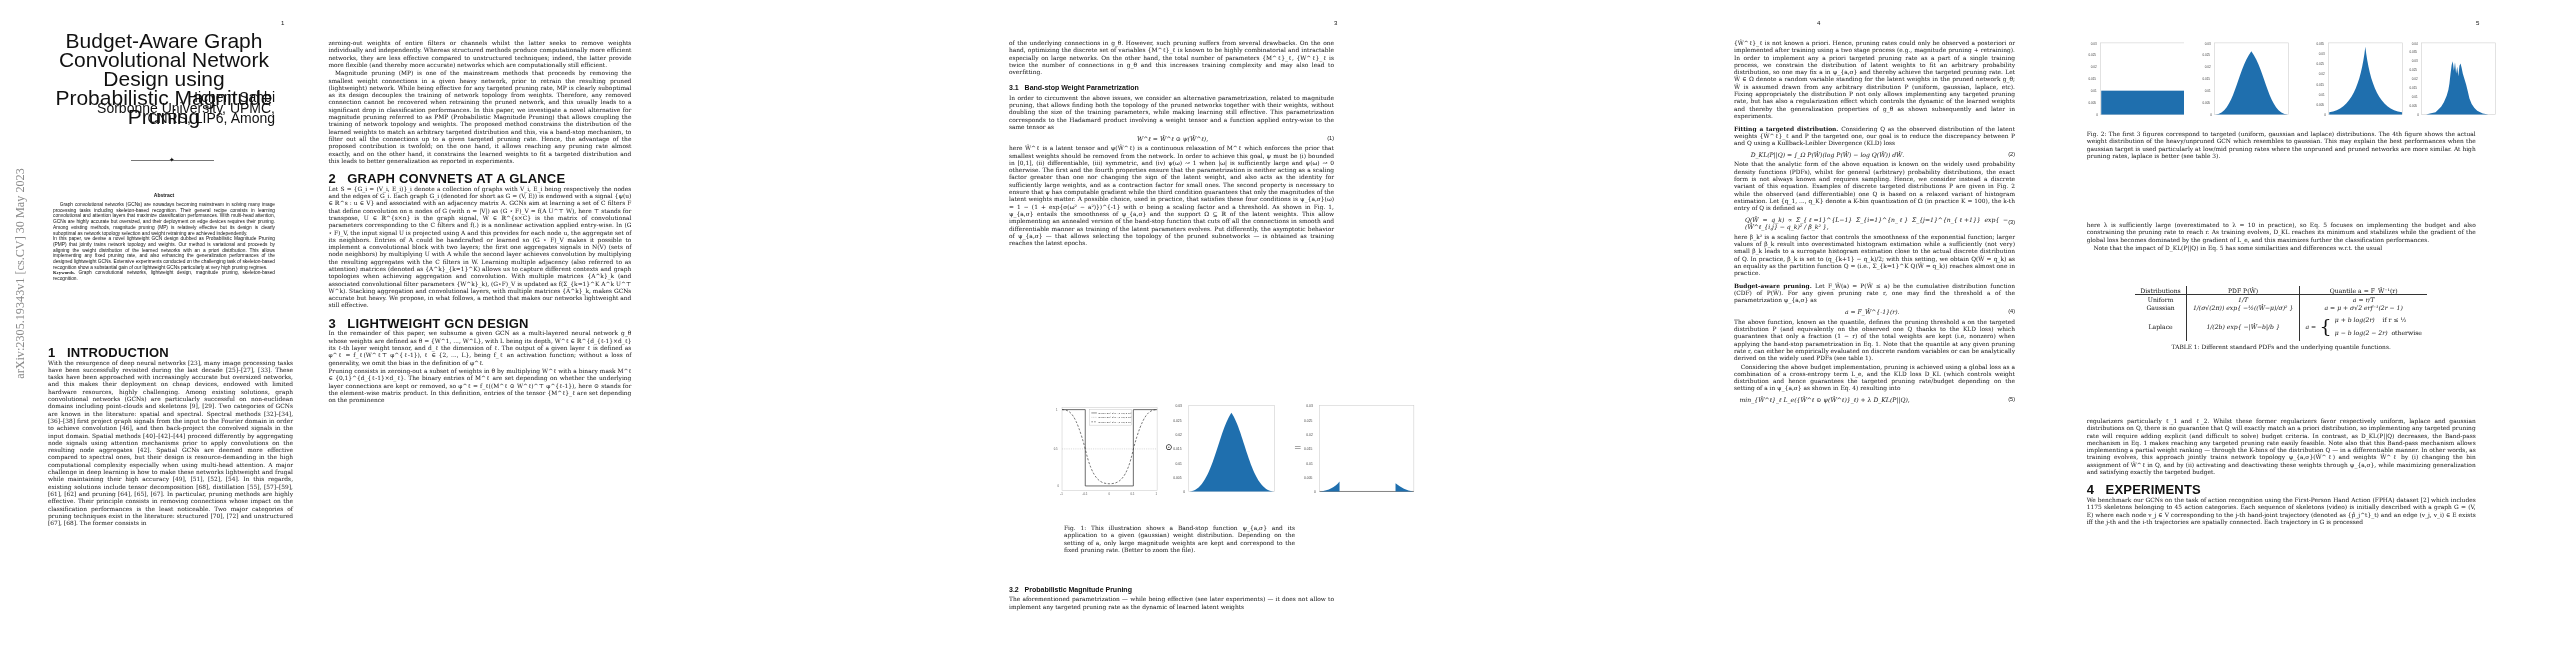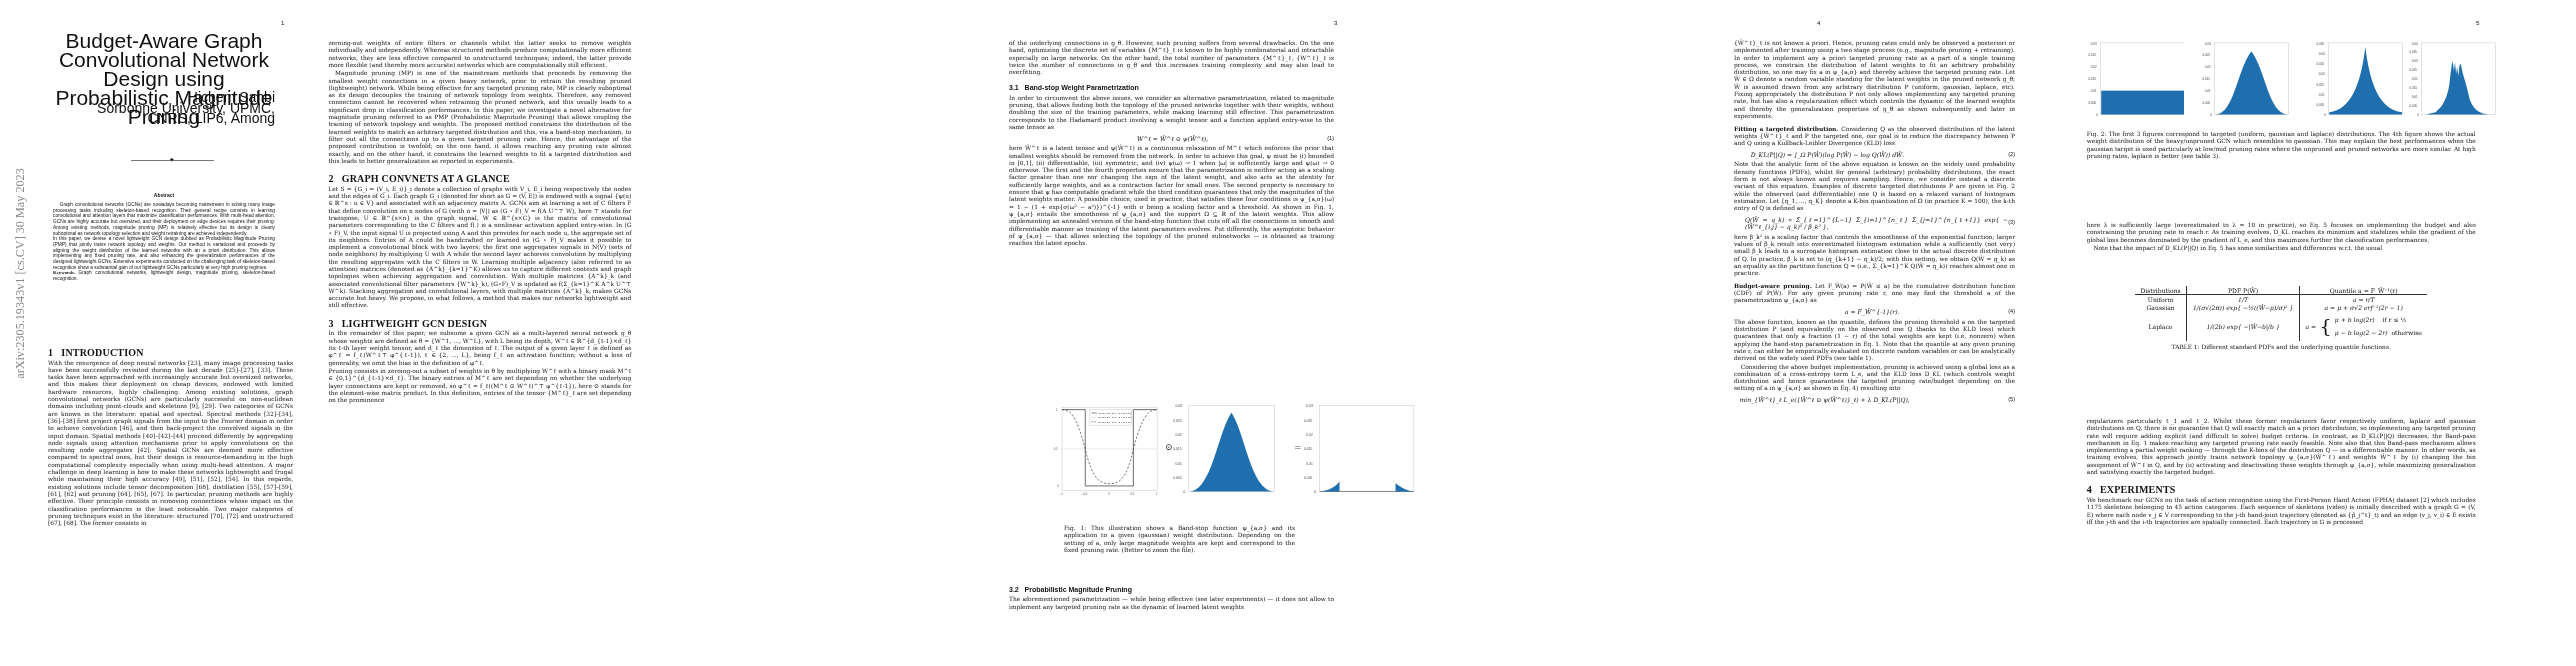--- a/index.html
+++ b/index.html
@@ -2,21 +2,21 @@
 <html style="font-size:9px"><head>
 <meta charset="utf-8">
 <style>
   html,body{margin:0;padding:0;background:#fff;}
   body{width:2576px;height:667px;overflow:hidden;position:relative;font-family:"DejaVu Serif","Liberation Serif",serif;color:#111;}
   .page{position:absolute;top:0;width:515px;height:667px;overflow:hidden;background:#fff;}
   .pnum{position:absolute;top:19px;font-family:"Liberation Sans",sans-serif;font-size:6.1px;}
   .col{position:absolute;top:40px;width:222px;font-size:5.9px;line-height:7.3px;text-align:justify;}
   .col p{margin:0 0 1.1px 0;text-indent:6.7px;}
   .col p.ni{text-indent:0;}
-  h2{font-family:Liberation Serif, serif;font-weight:bold;font-size:10px;margin:10px 0 3.3px 0;letter-spacing:0.2px;}
+  h2{font-family:Liberation Sans, sans-serif;font-weight:bold;font-size:13px;margin:10px 0 3.3px 0;letter-spacing:0.2px;}
   h3{font-family:"Liberation Sans",sans-serif;font-weight:bold;font-size:7px;margin:7.8px 0 3.3px 0;}
   .runin{font-weight:bold;}
   .eq{display:flex;justify-content:space-between;align-items:center;margin:3.3px 0;font-style:italic;font-size:6.1px;}
   .eq .n{font-style:normal;font-family:"Liberation Sans",sans-serif;font-size:5.6px;}
   .title{position:absolute;left:53px;top:31px;width:222px;text-align:center;font-family:"Liberation Sans",sans-serif;font-size:21px;line-height:19px;}
   .author{position:absolute;left:53px;top:92px;width:222px;text-align:right;font-family:"Liberation Sans",sans-serif;font-size:14px;line-height:10.6px;}
   .divider{position:absolute;left:131px;top:160px;width:83px;height:0.6px;background:#777;}
   .diamond{position:absolute;left:169px;top:157px;font-size:6.7px;line-height:6.7px;}
   .abstract{position:absolute;left:53px;top:193px;width:222px;font-family:"Liberation Sans",sans-serif;font-size:4.8px;line-height:5.7px;text-align:justify;}
   .abstract .ah{text-align:center;font-weight:bold;font-size:5px;margin-bottom:3.3px;}

